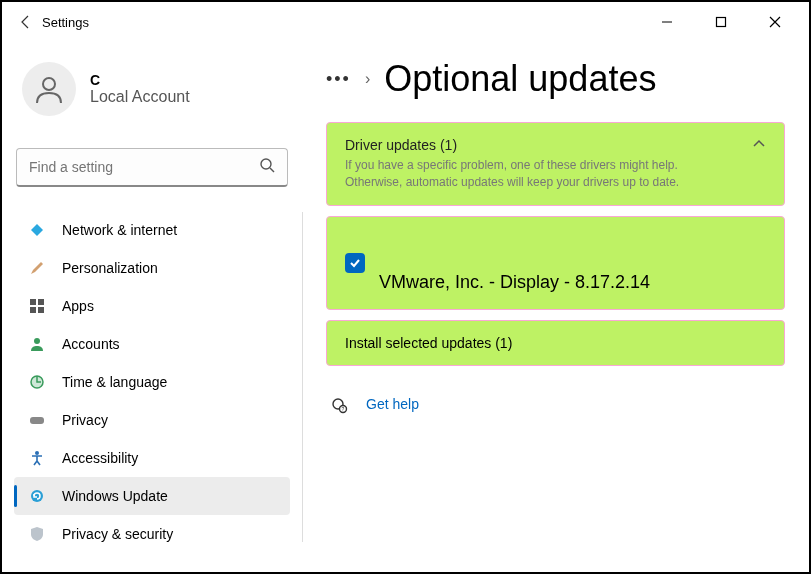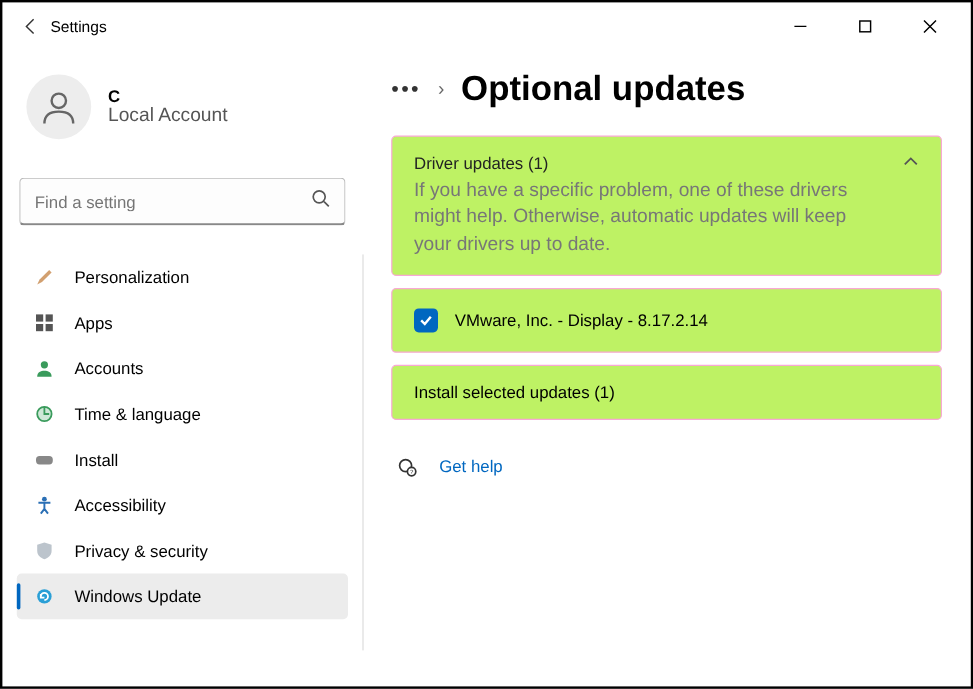--- a/index.html
+++ b/index.html
@@ -20,29 +20,29 @@
     .nav { display: flex; flex-direction: column; position: relative; }
     .nav-item { display: flex; align-items: center; gap: 16px; padding: 10px 14px; font-size: 14px; border-radius: 4px; cursor: pointer; position: relative; }
     .nav-item.active { background: #ececec; }
     .nav-item.active::before { content: ""; position: absolute; left: 0; top: 8px; bottom: 8px; width: 3px; background: #0067c0; border-radius: 2px; }
     .nav-icon { width: 18px; height: 18px; display: flex; align-items: center; justify-content: center; flex-shrink: 0; }
     .divider-line { position: absolute; left: 300px; top: 210px; bottom: 30px; width: 1px; background: #ddd; }
     .main { flex: 1; padding: 10px 24px 0 24px; }
     .header-row { display: flex; align-items: center; gap: 14px; margin-bottom: 22px; margin-top: 6px; }
     .breadcrumb-dots { font-size: 18px; letter-spacing: 2px; color: #333; cursor: pointer; }
     .breadcrumb-sep { font-size: 16px; color: #666; }
-    .page-title { font-size: 29px; font-weight: 700; }
+    .page-title { font-size: 36px; font-weight: 400; }
     .card { border: 1px solid #f9a8d4; border-radius: 4px; padding: 14px 18px; margin-bottom: 10px; background: #bef264; }
     .card-expanded-head { display: flex; justify-content: space-between; align-items: flex-start; gap: 16px; cursor: pointer; }
     .card-title { font-size: 14px; color: #222; }
-    .card-sub { font-size: 16px; color: #777; margin-top: 4px; line-height: 1.4; }
+    .card-sub { font-size: 12px; color: #777; margin-top: 4px; line-height: 1.4; }
     .chevron { width: 24px; display: flex; align-items: center; justify-content: center; color: #555; }
     .driver-row { display: flex; align-items: center; gap: 14px; padding: 16px 18px; }
     .checkbox { width: 20px; height: 20px; border-radius: 4px; background: #0067c0; display: flex; align-items: center; justify-content: center; cursor: pointer; }
-    .driver-label { font-size: 14px; }
+    .driver-label { font-size: 18px; margin-top: 39px; }
     .install-row { display: flex; align-items: center; justify-content: space-between; padding: 14px 18px; }
     .install-text { font-size: 14px; }
     .dl-btn { background: #0067c0; color: #fff; border: 2px solid #c00; padding: 8px 18px; font-size: 14px; border-radius: 4px; cursor: pointer; }
     .help-row { display: flex; align-items: flex-start; gap: 16px; margin-top: 30px; padding-left: 4px; }
     .help-link { color: #0067c0; font-size: 14px; cursor: pointer; }
     .help-icon { width: 20px; height: 20px; display: flex; align-items: center; justify-content: center; }
   </style>
 </head>
 <body>
 
@@ -92,20 +92,28 @@
         <svg width="16" height="16" viewBox="0 0 16 16">
             <circle cx="7" cy="7" r="5" stroke="#555" stroke-width="1.4" fill="none"></circle>
             <line x1="11" y1="11" x2="15" y2="15" stroke="#555" stroke-width="1.4"></line>
           </svg>
       </span>
     </div>
     <div class="nav">
       <div class="nav-item">
         <span class="nav-icon">
           <svg width="16" height="16" viewBox="0 0 16 16">
+              <path d="M8 2 L14 8 L8 14 L2 8 Z" fill="#2aa8e0"></path>
+            </svg>
+        </span>
+        <span>Network &amp; internet</span>
+      </div>
+      <div class="nav-item">
+        <span class="nav-icon">
+          <svg width="16" height="16" viewBox="0 0 16 16">
               <path d="M2 14 L4 10 L12 2 L14 4 L6 12 Z" fill="#d2a070"></path>
             </svg>
         </span>
         <span>Personalization</span>
       </div>
       <div class="nav-item">
         <span class="nav-icon">
           <svg width="16" height="16" viewBox="0 0 16 16">
               <rect x="1" y="1" width="6" height="6" fill="#555"></rect>
               <rect x="9" y="1" width="6" height="6" fill="#555"></rect>
@@ -132,48 +140,48 @@
             </svg>
         </span>
         <span>Time &amp; language</span>
       </div>
       <div class="nav-item">
         <span class="nav-icon">
           <svg width="16" height="16" viewBox="0 0 16 16">
               <rect x="1" y="5" width="14" height="7" rx="3" fill="#888"></rect>
             </svg>
         </span>
-        <span>Install</span>
+        <span>Privacy</span>
       </div>
       <div class="nav-item">
         <span class="nav-icon">
           <svg width="16" height="16" viewBox="0 0 16 16">
               <circle cx="8" cy="3" r="2" fill="#2a6fb5"></circle>
               <path d="M3 6 L13 6 M8 6 L8 11 M8 11 L5 15 M8 11 L11 15" stroke="#2a6fb5" stroke-width="1.6"></path>
             </svg>
         </span>
         <span>Accessibility</span>
-      </div>
-      <div class="nav-item">
-        <span class="nav-icon">
-          <svg width="16" height="16" viewBox="0 0 16 16">
-              <path d="M8 1 L14 3 L14 8 C14 12 11 14 8 15 C5 14 2 12 2 8 L2 3 Z" fill="#bcc4cc"></path>
-            </svg>
-        </span>
-        <span>Privacy &amp; security</span>
       </div>
       <div class="nav-item active">
         <span class="nav-icon">
           <svg width="16" height="16" viewBox="0 0 16 16">
               <circle cx="8" cy="8" r="6" fill="#2a9fd6"></circle>
               <path d="M5 8 A3 3 0 1 1 8 11" stroke="#fff" stroke-width="1.5" fill="none"></path>
               <path d="M5 6 L5 9 L8 9" stroke="#fff" stroke-width="1.5" fill="none"></path>
             </svg>
         </span>
         <span>Windows Update</span>
+      </div>
+      <div class="nav-item">
+        <span class="nav-icon">
+          <svg width="16" height="16" viewBox="0 0 16 16">
+              <path d="M8 1 L14 3 L14 8 C14 12 11 14 8 15 C5 14 2 12 2 8 L2 3 Z" fill="#bcc4cc"></path>
+            </svg>
+        </span>
+        <span>Privacy &amp; security</span>
       </div>
     </div>
   </div>
 
   <div class="divider-line"></div>
 
   <div class="main">
     <div class="header-row">
       <span class="breadcrumb-dots">•••</span>
       <span class="breadcrumb-sep">›</span>

